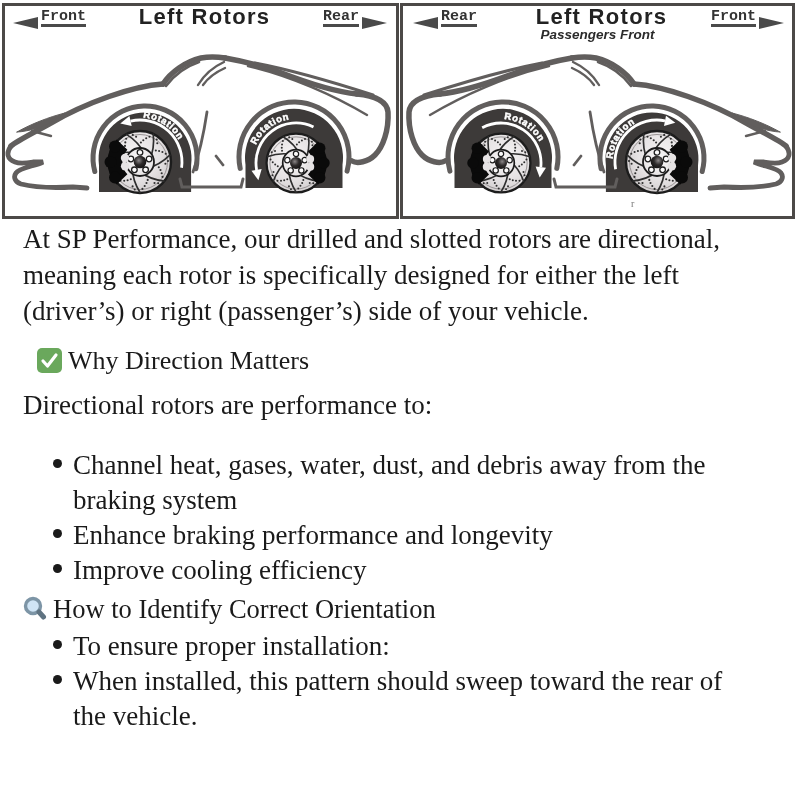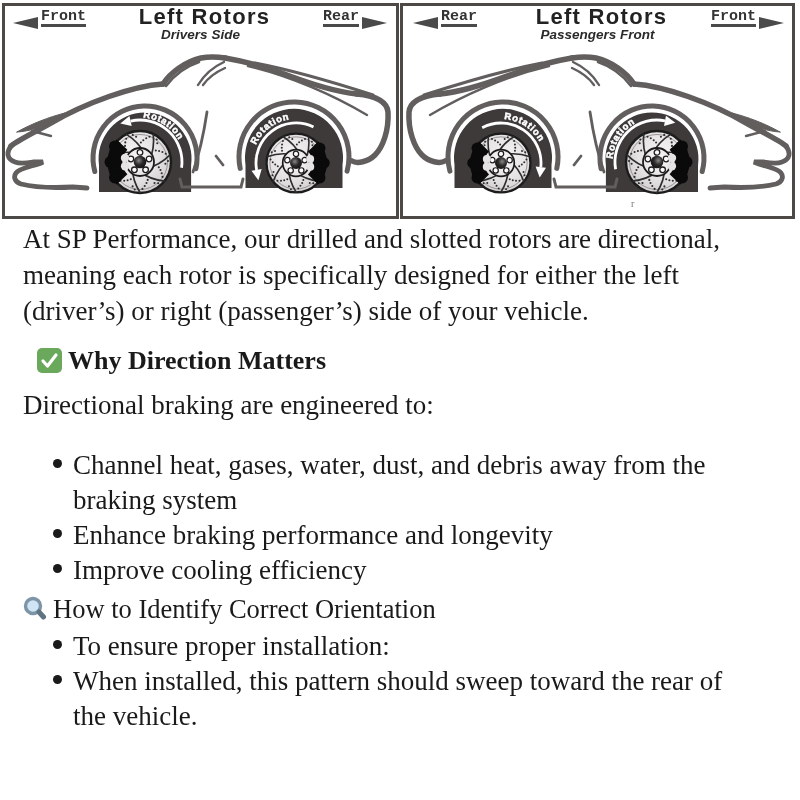--- a/index.html
+++ b/index.html
@@ -6,29 +6,28 @@
 .panel{position:absolute;top:3px;height:216px;border:3px solid #4c4947;box-sizing:border-box;background:#fff;}
 #pL{left:2px;width:397px;}
 #pR{left:400px;width:395px;}
 .ttl{position:absolute;top:0px;left:8px;right:0;text-align:center;font-family:"Liberation Sans",sans-serif;font-weight:bold;font-size:22px;letter-spacing:1.3px;color:#222;line-height:22px;}
 .sub{position:absolute;top:21px;left:0;right:0;text-align:center;font-family:"Liberation Sans",sans-serif;font-weight:bold;font-style:italic;font-size:13.5px;color:#2a2a2a;line-height:15px;}
 .dir{position:absolute;top:3px;font-family:Liberation Mono, monospace;font-weight:bold;font-size:15px;color:#333;border-bottom:3px solid #4a4a4a;line-height:15px;}
 .arr{position:absolute;top:11px;width:0;height:0;border-top:6.5px solid transparent;border-bottom:6.5px solid transparent;}
 .arrL{border-right:25px solid #4a4a4a;}
 .arrR{border-left:25px solid #4a4a4a;}
 .txt{position:absolute;left:23px;font-size:27px;line-height:36px;}
-.b{font-weight:bold;padding-left:14px;}
+.b{font-weight:normal;padding-left:14px;}
 ul{margin:8px;padding:0;list-style:none;}
 li{position:relative;padding-left:0;}
 li:before{content:"";position:absolute;left:-20px;top:11px;width:9px;height:9px;background:#1a1a1a;border-radius:50%;}
 </style></head>
 <body>
 <div class="panel" id="pL">
  <div class="ttl">Left Rotors</div>
- <div class="sub">Drivers Side</div>
  <div class="dir" style="left:36px;">Front</div>
  <div class="arr arrL" style="left:8px;"></div>
  <div class="dir" style="right:37px;">Rear</div>
  <div class="arr arrR" style="right:9px;"></div>
  <svg width="390" height="210" viewBox="0 0 390 210" style="position:absolute;left:0;top:0;">
   <defs>
    <radialGradient id="rg" cx="0.42" cy="0.4" r="0.75">
     <stop offset="0" stop-color="#f7f5f5"></stop>
           <stop offset="0.5" stop-color="#e6e3e4"></stop>
     <stop offset="0.8" stop-color="#d4d0d1"></stop>
@@ -231,21 +230,21 @@
 
 <div class="txt" style="top:221px;width:706px;">At SP Performance, our drilled and slotted rotors are directional, meaning each rotor is specifically designed for either the left (driver’s) or right (passenger’s) side of your vehicle.</div>
 
 <div class="txt b" style="top:343px;font-size:26px;">
 <span style="display:inline-block;width:25px;height:25px;background:#6aa85c;border-radius:5px;vertical-align:-4px;margin-right:6px;position:relative;">
 <svg width="25" height="25" viewBox="0 0 25 25" style="position:absolute;left:0;top:0;">
         <path d="M6,13 L10.5,18 L19,7" fill="none" stroke="#fff" stroke-width="3.2" stroke-linecap="round" stroke-linejoin="round"></path>
       </svg>
 </span>Why Direction Matters</div>
 
-<div class="txt" style="top:387px;">Directional braking are engineered to:</div>
+<div class="txt" style="top:387px;">Directional rotors are performance to:</div>
 
 <div class="txt" style="top:440px;left:65px;width:660px;line-height:35px;">
 <ul>
 <li>Channel heat, gases, water, dust, and debris away from the braking system</li>
 <li>Enhance braking performance and longevity</li>
 <li>Improve cooling efficiency</li>
 </ul>
 </div>
 
 <div class="txt" style="top:591px;font-size:26.5px;">

